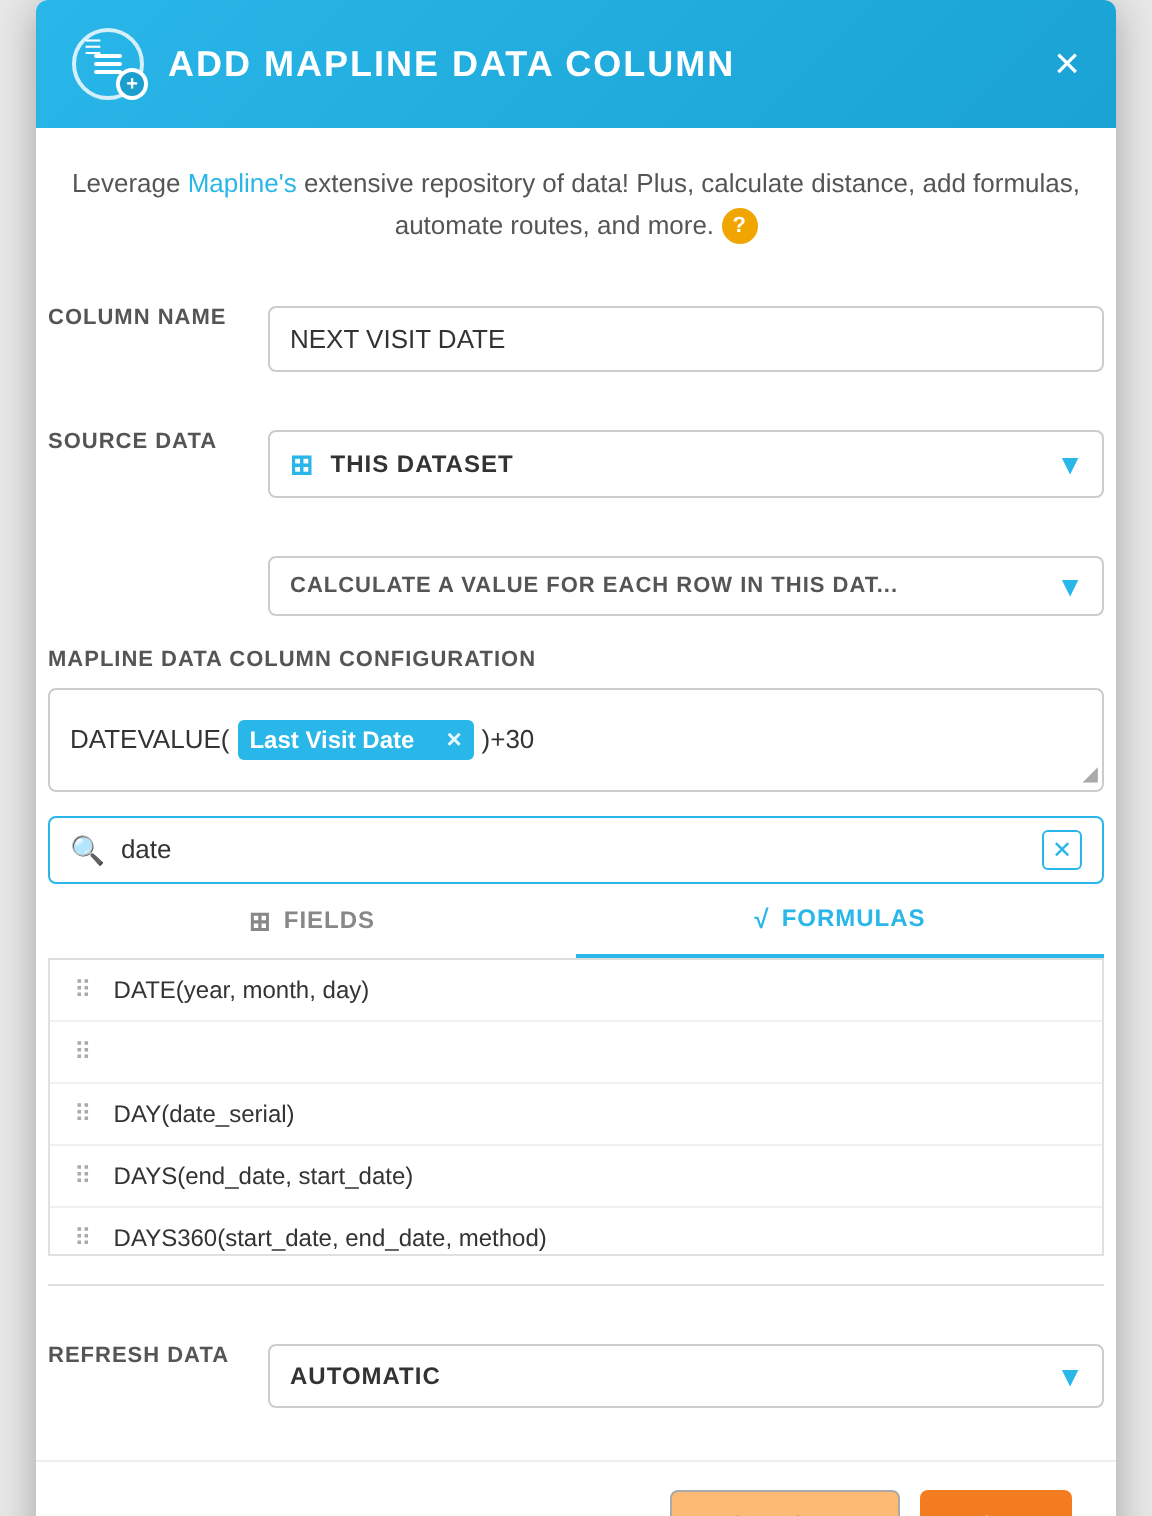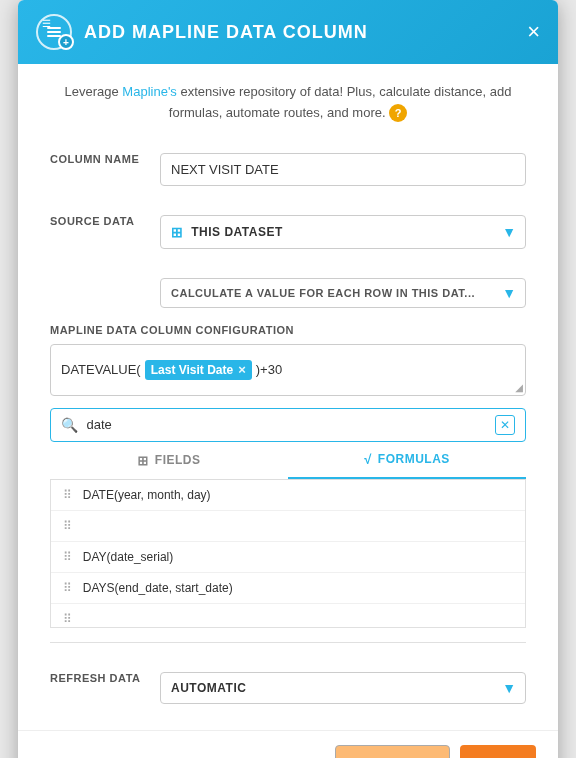--- a/index.html
+++ b/index.html
@@ -60,21 +60,21 @@
     .close-btn {
       color: white;
       font-size: 22px;
       cursor: pointer;
       background: none;
       border: none;
       line-height: 1;
       font-weight: 300;
     }
     .dialog-body {
-      padding: 18px 32px;
+      padding: 18px 6px;
     }
     .subtitle {
       text-align: center;
       font-size: 13px;
       color: #555;
       line-height: 1.6;
       margin-bottom: 18px;
     }
     .subtitle a, .subtitle span.link {
       color: #29b6e8;
@@ -192,21 +192,21 @@
     }
     .tag {
       background: #29b6e8;
       color: white;
       border-radius: 3px;
       padding: 3px 6px;
       font-size: 12px;
       font-weight: 600;
       display: inline-flex;
       align-items: center;
-      gap: 5px;
+      gap: 16px;
     }
     .tag-remove {
       cursor: pointer;
       font-size: 13px;
       line-height: 1;
       opacity: 0.9;
     }
     .search-row {
       display: flex;
       align-items: center;
@@ -428,20 +428,21 @@
       <div class="list-item">
         <span class="dots-icon">⠿</span>
         <span>DAY(date_serial)</span>
       </div>
       <div class="list-item">
         <span class="dots-icon">⠿</span>
         <span>DAYS(end_date, start_date)</span>
       </div>
       <div class="list-item">
         <span class="dots-icon">⠿</span>
+        <span>DAYS360(start_date, end_date, method)</span>
       </div>
 
     </div>
 
     <div class="divider"></div>
 
     <div class="form-row refresh-row">
       <span class="form-label">REFRESH DATA</span>
       <div class="select-wrapper">
         <button class="select-btn">

